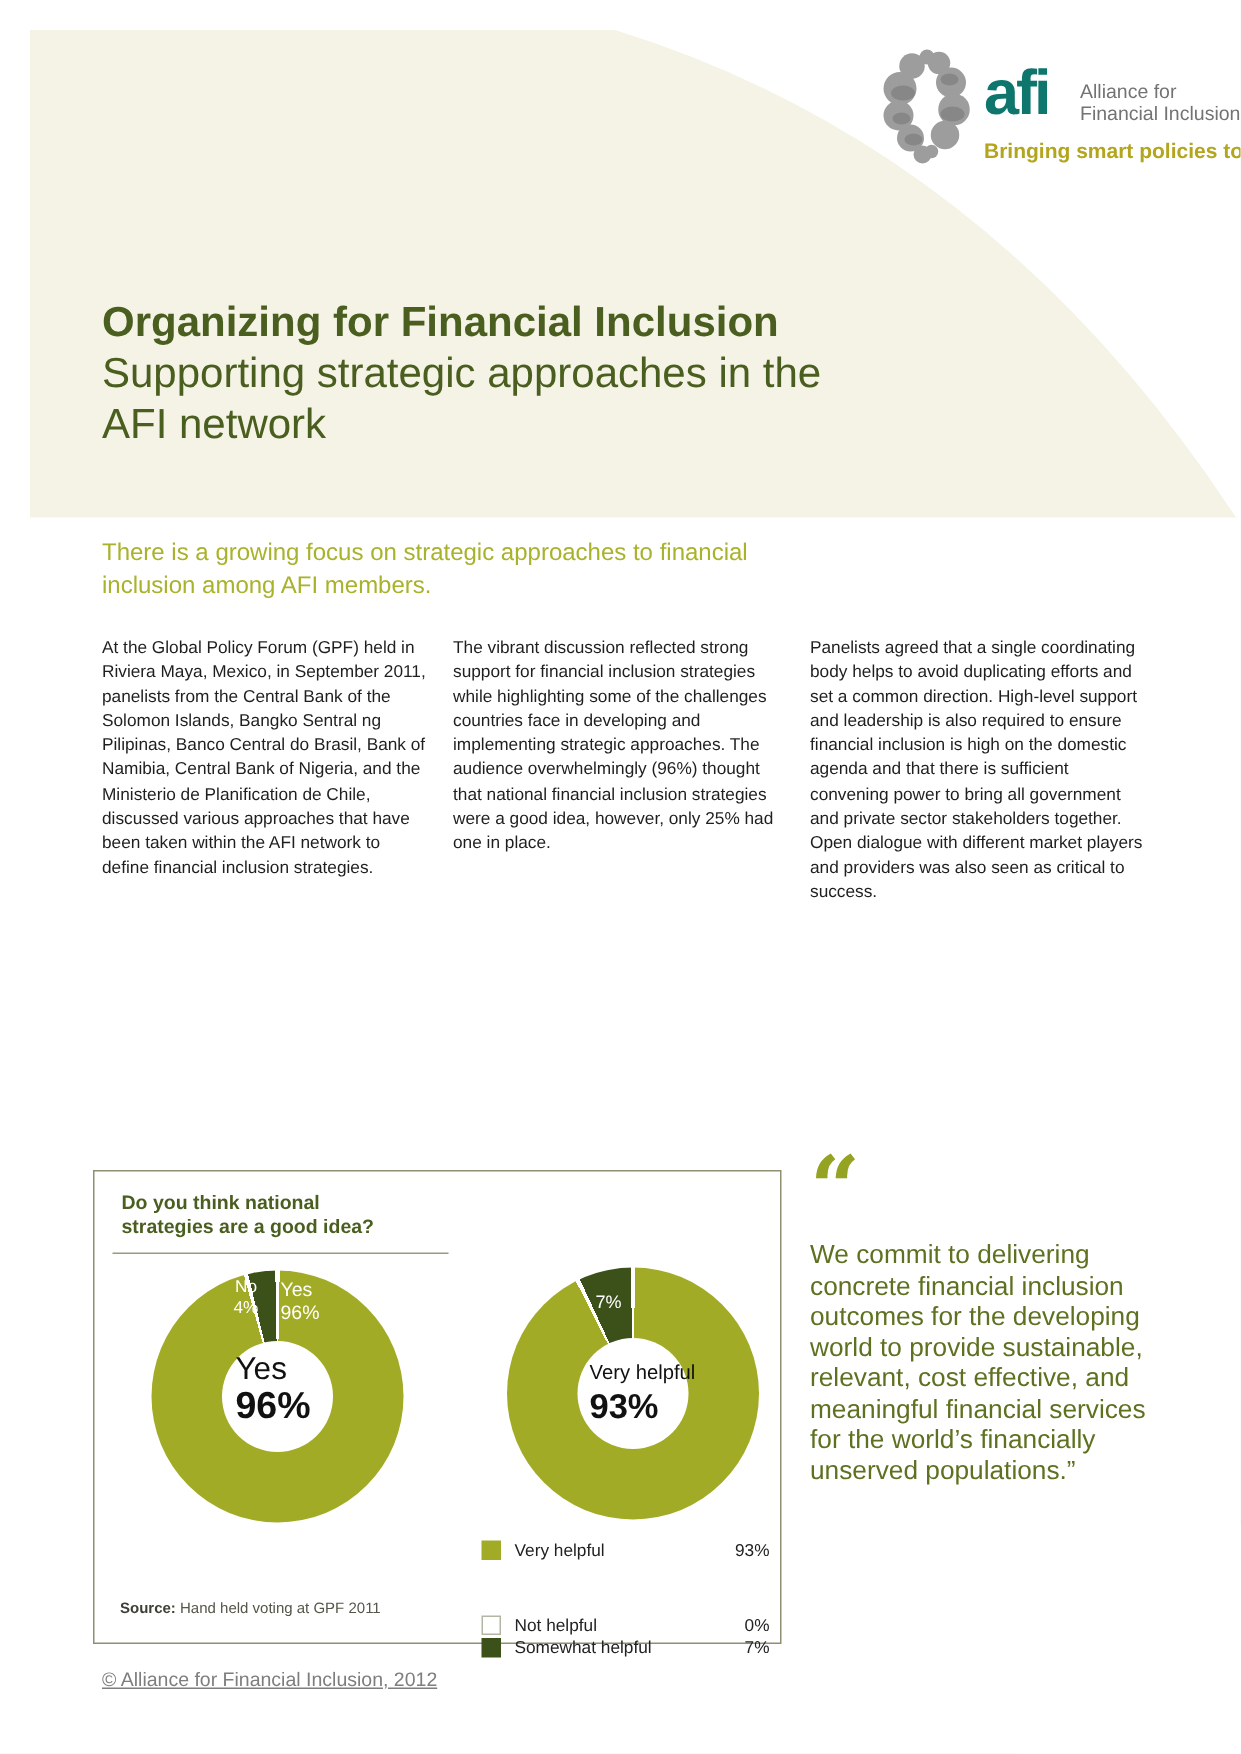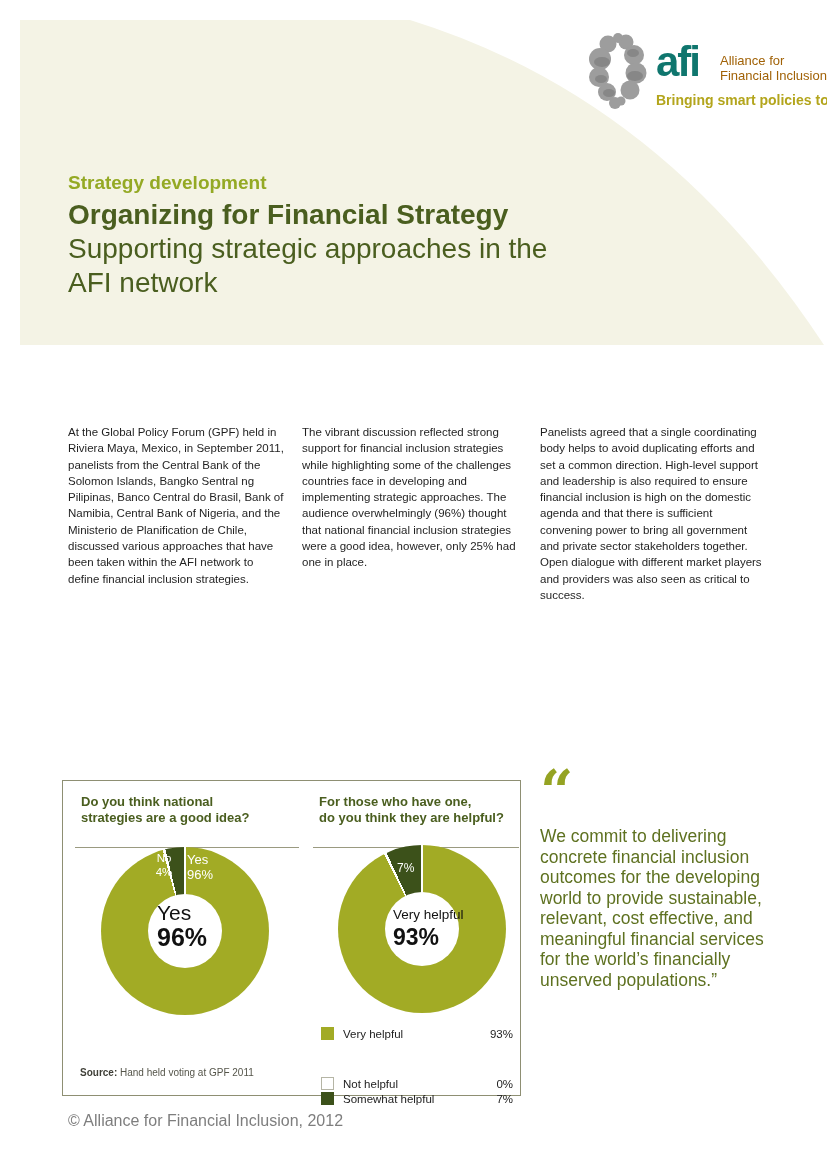--- a/index.html
+++ b/index.html
@@ -6,39 +6,39 @@
   body{background:#e9e9e9;font-family:"Liberation Sans",sans-serif;}
   #page{position:relative;width:827px;height:1169px;background:#ffffff;margin:0 auto;overflow:hidden;}
 
   
   #cream-shape{position:absolute;left:0;top:0;}
 
   
   #logo{position:absolute;left:588px;top:30px;width:230px;height:82px;}
   #logo-mark{position:absolute;left:0;top:2px;}
   #logo-abbr{position:absolute;left:68px;top:12px;font-size:42px;font-weight:bold;letter-spacing:-2px;color:#0f766e;line-height:40px;}
-  #logo-name{position:absolute;left:132px;top:23px;font-size:13px;line-height:15px;color:#a16207;white-space:nowrap;}
+  #logo-name{position:absolute;left:132px;top:23px;font-size:13px;line-height:15px;color:#737373;white-space:nowrap;}
   #logo-tagline{position:absolute;left:68px;top:62px;font-size:14px;font-weight:bold;color:#b3a51c;white-space:nowrap;}
 
   
   #kicker{position:absolute;left:68px;top:172px;font-size:19px;font-weight:bold;color:#94a924;}
   #main-title{position:absolute;left:68px;top:198px;width:510px;color:#4a5e1f;font-size:28px;line-height:34px;}
   #main-title .t-bold{font-weight:bold;}
   #intro{position:absolute;left:68px;top:358px;width:470px;font-size:16px;line-height:22px;color:#a9b22b;}
 
   
   .col{position:absolute;top:424px;font-size:11.5px;line-height:16.3px;color:#1f1f1f;}
   .col p{margin:0 0 16px 0;}
   #col1{left:68px;width:218px;}
   #col2{left:302px;width:218px;}
   #col3{left:540px;width:224px;}
 
   
   #chart-box{position:absolute;left:62px;top:780px;width:459px;height:316px;border:1px solid #8e8f73;background:#fff;box-sizing:border-box;}
-  .chart-title{position:absolute;top:13px;color:#4a5e1f;font-size:13px;line-height:16px;font-weight:bold;padding:0 0 21px 6px;border-bottom:1px solid #9a9a80;}
+  .chart-title{position:absolute;top:13px;color:#4a5e1f;font-size:13px;line-height:16px;font-weight:bold;padding:0 0 9px 6px;border-bottom:1px solid #9a9a80;}
   #chart1-title{left:12px;width:218px;}
   #chart2-title{left:250px;width:200px;}
 
   .donut{position:absolute;width:168px;height:168px;border-radius:50%;}
   .donut::after{content:"";position:absolute;left:47px;top:47px;width:74px;height:74px;border-radius:50%;background:#fff;}
   #donut1{left:38px;top:66px;background:conic-gradient(#fff 0deg 1deg,#a2ab25 1deg 344.5deg,#fff 344.5deg 346.5deg,#3c511a 346.5deg 359deg,#fff 359deg 360deg);}
   #donut2{left:275px;top:64px;background:conic-gradient(#fff 0deg 1deg,#a2ab25 1deg 333deg,#fff 333deg 335deg,#3c511a 335deg 359deg,#fff 359deg 360deg);}
 
   .slice-label{position:absolute;color:#ffffff;z-index:3;}
   #d1-no{left:86px;top:71px;width:30px;text-align:center;font-size:11.5px;line-height:13.5px;}
@@ -64,21 +64,21 @@
 
   #source{position:absolute;left:17px;top:286px;font-size:10px;color:#55554a;}
   #source b{color:#3f3f37;}
 
   
   #quote{position:absolute;left:540px;top:772px;width:258px;}
   #quote-mark{font-size:58px;line-height:40px;font-weight:bold;color:#95a322;font-family:"DejaVu Serif",serif;}
   #quote-text{margin-top:14px;width:225px;font-size:17.5px;line-height:20.5px;color:#5e7120;}
   #quote-attr{margin-top:24px;width:260px;font-size:11.3px;line-height:14px;font-weight:bold;color:#4e681c;}
 
-  #footer{position:absolute;left:68px;top:1112px;font-size:16px;color:#7e7e7e;}
+  #footer{position:absolute;left:68px;top:1112px;font-size:13px;color:#7e7e7e;text-decoration:underline;}
 </style>
 </head>
 <body>
 
 <div id="page">
 
   <svg id="cream-shape" width="827" height="360" viewBox="0 0 827 360">
     <path d="M20,20 L410,20 Q662,98 824,345 L20,345 Z" fill="#f4f3e5"></path>
   </svg>
 
@@ -106,46 +106,42 @@
       </g>
     </svg>
     <div id="logo-abbr">afi</div>
     <div id="logo-name">
       <div>Alliance for</div>
       <div>Financial Inclusion</div>
     </div>
     <div id="logo-tagline">Bringing smart policies to life</div>
   </div>
 
-  <div id="kicker">Strategy development</div>
   <div id="main-title">
-    <span class="t-bold">Organizing for Financial Strategy</span>
+    <span class="t-bold">Organizing for Financial Inclusion</span>
     <span>Supporting strategic approaches in the AFI network</span>
   </div>
 
+  <div id="intro">There is a growing focus on strategic approaches to financial inclusion among AFI members.</div>
 
   <div id="col1" class="col">
     <p>At the Global Policy Forum (GPF) held in Riviera Maya, Mexico, in September 2011, panelists from the Central Bank of the Solomon Islands, Bangko Sentral ng Pilipinas, Banco Central do Brasil, Bank of Namibia, Central Bank of Nigeria, and the Ministerio de Planification de Chile, discussed various approaches that have been taken within the AFI network to define financial inclusion strategies.</p>
   </div>
   <div id="col2" class="col">
     <p>The vibrant discussion reflected strong support for financial inclusion strategies while highlighting some of the challenges countries face in developing and implementing strategic approaches. The audience overwhelmingly (96%) thought that national financial inclusion strategies were a good idea, however, only 25% had one in place.</p>
   </div>
   <div id="col3" class="col">
     <p>Panelists agreed that a single coordinating body helps to avoid duplicating efforts and set a common direction. High-level support and leadership is also required to ensure financial inclusion is high on the domestic agenda and that there is sufficient convening power to bring all government and private sector stakeholders together. Open dialogue with different market players and providers was also seen as critical to success.</p>
   </div>
 
   <div id="chart-box">
 
     <div id="chart1-title" class="chart-title">
       <div>Do you think national</div>
       <div>strategies are a good idea?</div>
-    </div>
-    <div id="chart2-title" class="chart-title">
-      <div>For those who have one,</div>
-      <div>do you think they are helpful?</div>
     </div>
 
     <div id="donut1" class="donut"></div>
     <div id="donut2" class="donut"></div>
 
     <div id="d1-no" class="slice-label">
       <div>No</div>
       <div>4%</div>
     </div>
     <div id="d1-yes" class="slice-label">

